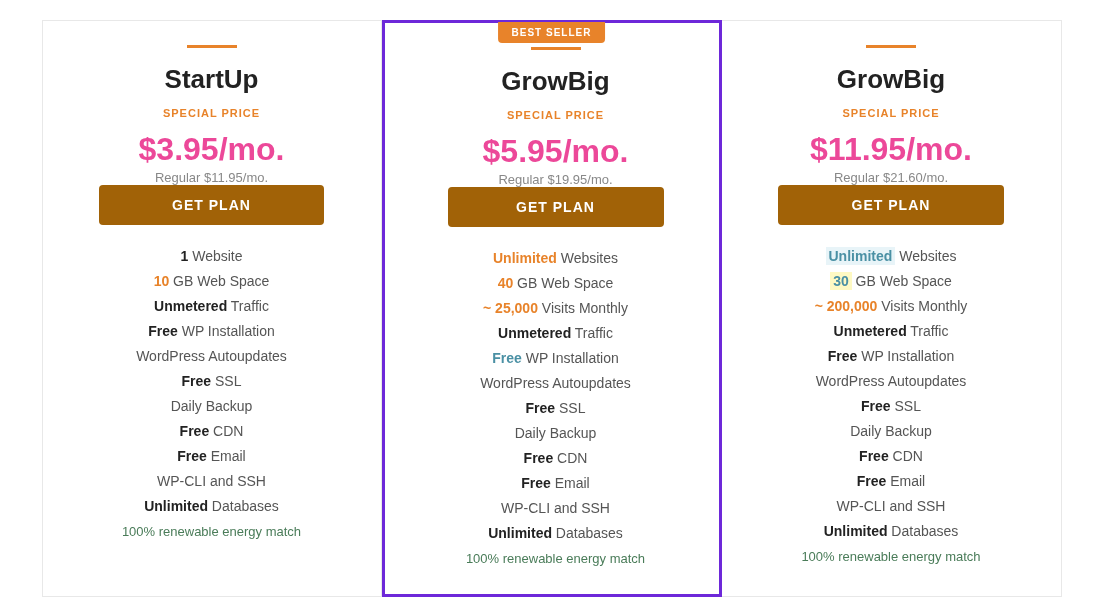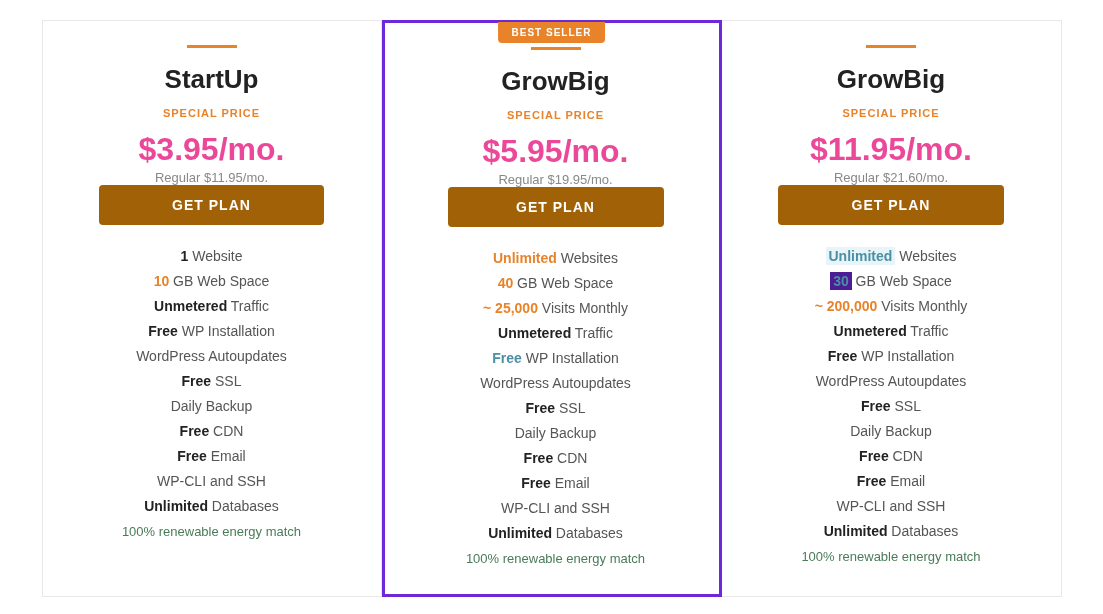--- a/index.html
+++ b/index.html
@@ -173,21 +173,21 @@
     </div>
     <div class="plan-card">
       <div class="plan-top-line"></div>
       <div class="plan-name">GrowBig</div>
       <div class="special-price-label">SPECIAL PRICE</div>
       <div class="plan-price">$11.95/mo.</div>
       <div class="regular-price">Regular $21.60/mo.</div>
       <button class="get-plan-btn">GET PLAN</button>
       <ul class="features-list">
         <li><span style="color:#4a90a4;font-weight:700;background:#e8f4f8;padding:1px 3px;">Unlimited</span> Websites</li>
-        <li><span style="color:#4a90a4;font-weight:700;background:#4c1d95;padding:1px 3px;">30</span> GB Web Space</li>
+        <li><span style="color:#4a90a4;font-weight:700;background:#fef9c3;padding:1px 3px;">30</span> GB Web Space</li>
         <li><span class="orange-bold">~ 200,000</span> Visits Monthly</li>
         <li><span class="bold">Unmetered</span> Traffic</li>
         <li><span class="bold">Free</span> WP Installation</li>
         <li>WordPress Autoupdates</li>
         <li><span class="bold">Free</span> SSL</li>
         <li>Daily Backup</li>
         <li><span class="bold">Free</span> CDN</li>
         <li><span class="bold">Free</span> Email</li>
         <li>WP-CLI and SSH</li>
         <li><span class="bold">Unlimited</span> Databases</li>

